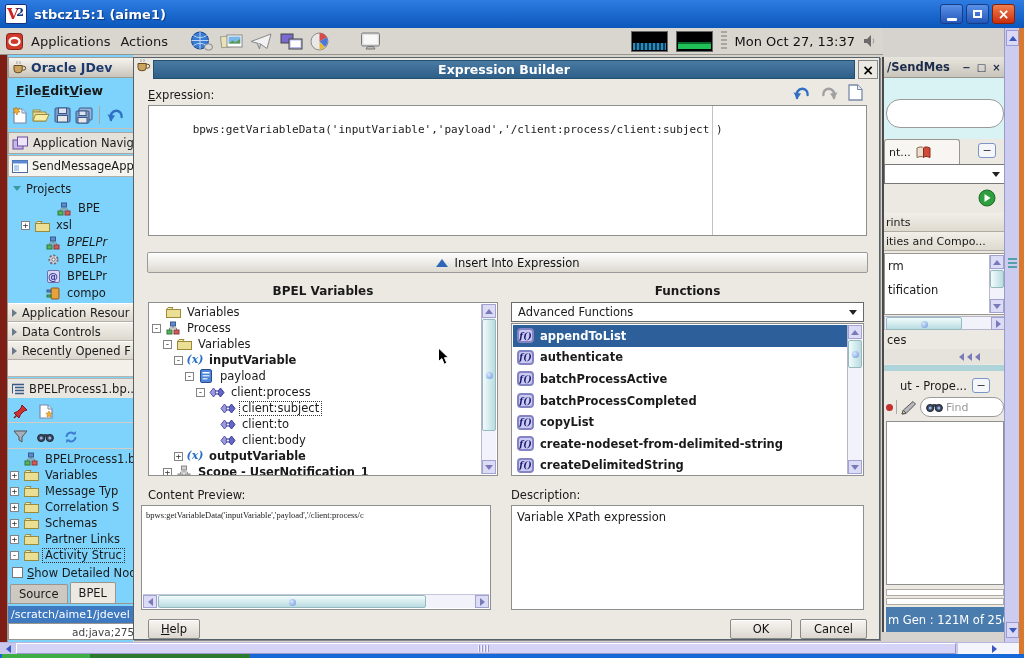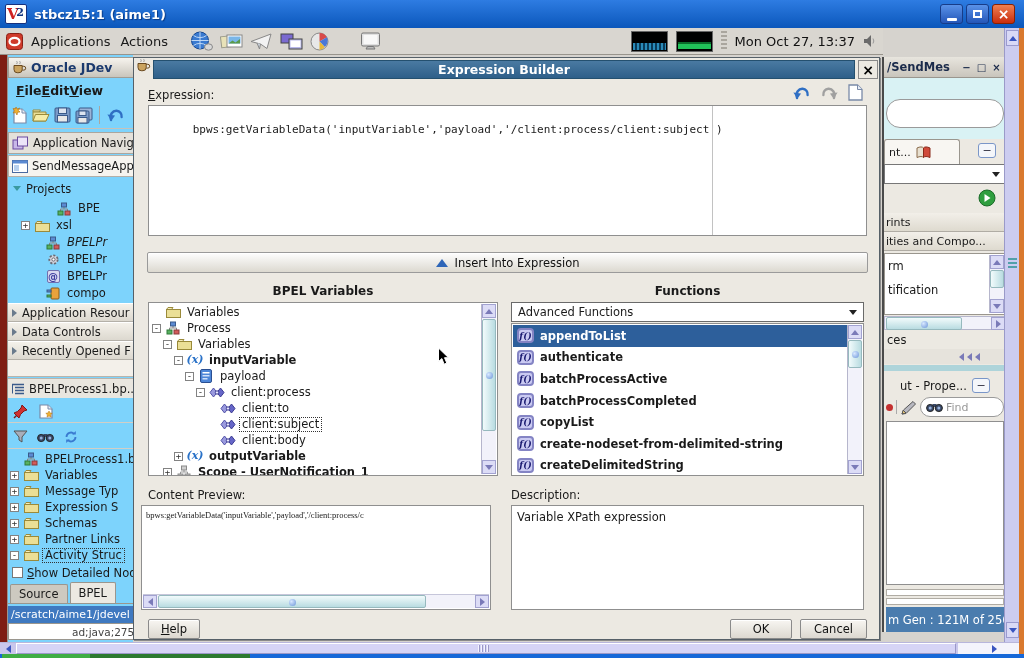--- a/index.html
+++ b/index.html
@@ -546,21 +546,21 @@
           <span class="tlabel">Message Typ</span>
         </div>
         <div class="trow " style="padding-left: 2px;">
           <span class="exp">+</span>
           <span class="icon">
             <svg width="15" height="12" viewBox="0 0 15 12">
               <path d="M.5 3.5h5l1.5-2h-5z" fill="#f5eebc" stroke="#9a8a3a"></path>
               <rect x=".5" y="3.5" width="14" height="8" fill="#ebdf96" stroke="#9a8a3a"></rect>
             </svg>
           </span>
-          <span class="tlabel">Expression S</span>
+          <span class="tlabel">Correlation S</span>
         </div>
         <div class="trow " style="padding-left: 2px;">
           <span class="exp">+</span>
           <span class="icon">
             <svg width="15" height="12" viewBox="0 0 15 12">
               <path d="M.5 3.5h5l1.5-2h-5z" fill="#f5eebc" stroke="#9a8a3a"></path>
               <rect x=".5" y="3.5" width="14" height="8" fill="#ebdf96" stroke="#9a8a3a"></rect>
             </svg>
           </span>
           <span class="tlabel">Schemas</span>
@@ -716,32 +716,32 @@
           </div>
           <div class="trow " style="padding-left: 57px;">
             <span class="exp hid"></span>
             <span class="icon">
               <svg width="16" height="11" viewBox="0 0 16 11">
                 <path d="M4.5 1 8 5.5 4.5 10 1 5.5z" fill="#9a9ade" stroke="#5252a8"></path>
                 <path d="M11.5 1 15 5.5 11.5 10 8 5.5z" fill="#6666c8" stroke="#3a3a92"></path>
                 <circle cx="8" cy="5.5" r="1.7" fill="#e8e8ff" stroke="#3a3a92"></circle>
               </svg>
             </span>
-            <span class="tlabel">client:to</span>
+            <span class="tlabel focusbox">client:subject</span>
           </div>
           <div class="trow " style="padding-left: 57px;">
             <span class="exp hid"></span>
             <span class="icon">
               <svg width="16" height="11" viewBox="0 0 16 11">
                 <path d="M4.5 1 8 5.5 4.5 10 1 5.5z" fill="#9a9ade" stroke="#5252a8"></path>
                 <path d="M11.5 1 15 5.5 11.5 10 8 5.5z" fill="#6666c8" stroke="#3a3a92"></path>
                 <circle cx="8" cy="5.5" r="1.7" fill="#e8e8ff" stroke="#3a3a92"></circle>
               </svg>
             </span>
-            <span class="tlabel focusbox">client:subject</span>
+            <span class="tlabel">client:to</span>
           </div>
           <div class="trow " style="padding-left: 57px;">
             <span class="exp hid"></span>
             <span class="icon">
               <svg width="16" height="11" viewBox="0 0 16 11">
                 <path d="M4.5 1 8 5.5 4.5 10 1 5.5z" fill="#9a9ade" stroke="#5252a8"></path>
                 <path d="M11.5 1 15 5.5 11.5 10 8 5.5z" fill="#6666c8" stroke="#3a3a92"></path>
                 <circle cx="8" cy="5.5" r="1.7" fill="#e8e8ff" stroke="#3a3a92"></circle>
               </svg>
             </span>

